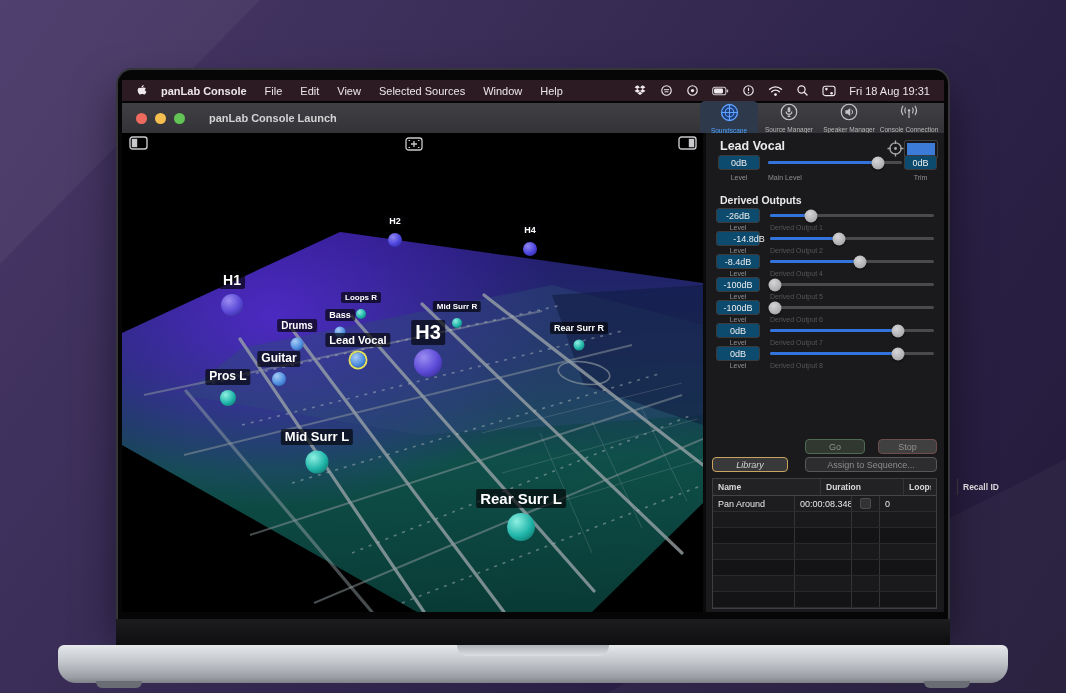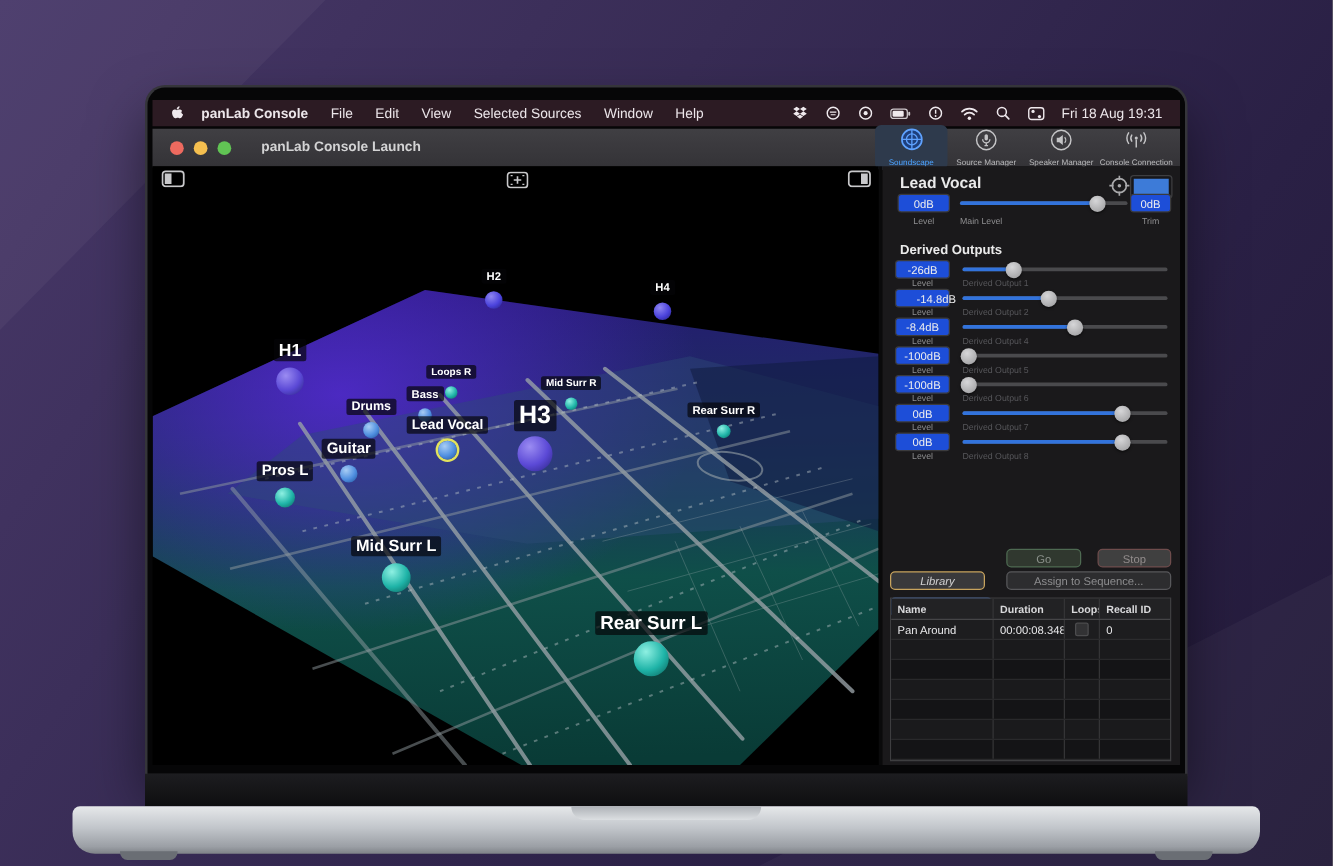--- a/index.html
+++ b/index.html
@@ -52,42 +52,42 @@
   .vp-tool{position:absolute;top:3px;}
   .src-label{position:absolute;transform:translateX(-50%);color:#fff;background:rgba(5,5,8,.68);
        padding:1px 4px;border-radius:2px;white-space:nowrap;font-weight:bold;line-height:1.15;}
   .sphere{position:absolute;border-radius:50%;transform:translate(-50%,-50%);}
   .sphere.ring{box-shadow:0 0 0 2px #e3e35c;}
 
   
   .panel{position:absolute;left:588px;top:63px;width:238px;height:479px;background:#1a191b;}
   .divider{position:absolute;left:585px;top:63px;width:3px;height:479px;background:#0a0a0b;}
   .p-head{position:absolute;color:#eaeaea;font-weight:bold;}
-  .valbox{position:absolute;height:15px;background:#1d4ed8;border:1px solid #3b3b3d;border-radius:3px;
+  .valbox{position:absolute;height:15px;background:#0c4a6e;border:1px solid #3b3b3d;border-radius:3px;
        color:#ededee;font-size:9px;display:flex;align-items:center;justify-content:center;box-sizing:border-box;}
   .sub{position:absolute;font-size:7px;color:#8f8f91;}
   .sub.dim{color:#56565a;}
   .track{position:absolute;height:3px;border-radius:2px;background:#4a4a4d;}
   .track .fill{position:absolute;left:0;top:0;bottom:0;background:#3273dc;border-radius:2px;}
   .thumb{position:absolute;width:13px;height:13px;border-radius:50%;top:50%;
        background:radial-gradient(circle at 40% 32%,#d6d6d8,#ababad 70%,#8f8f92);
        transform:translate(-50%,-50%);box-shadow:0 1px 2px rgba(0,0,0,.6);}
   .trim-swatch{position:absolute;width:28px;height:13px;background:#3d7bd8;border:2px solid #17171a;
        border-radius:2px;box-shadow:0 0 0 1px #3e3e40;}
   .btn{position:absolute;height:15px;border-radius:4px;font-size:9px;display:flex;align-items:center;
        justify-content:center;box-sizing:border-box;border:1px solid transparent;}
   .btn.add{background:#2c508b;border-color:#4f82d6;color:#e3eaf6;}
   .btn.go{background:#30382f;border-color:#4e6a52;color:#8d938d;}
   .btn.stop{background:#404040;border-color:#6e4c4c;color:#938d8d;}
   .btn.library{background:#39393b;border-color:#c8a45e;color:#d2d2d3;font-style:italic;}
   .btn.assign{background:#2d2d2f;border-color:#58585b;color:#8d8d8f;}
 
   .seq-table{position:absolute;left:6px;top:345px;width:225px;border:1px solid #3e3e40;box-sizing:border-box;}
   .t-row{display:grid;grid-template-columns:81px 57px 28px 59px;height:15px;align-items:center;}
-  .t-row.header{height:16px;background:#222224;border-bottom:1px solid #454547;}
+  .t-row.header{height:16px;background:#222224;border-bottom:1px solid #454547;gap:26px;}
   .t-cell{font-size:8.5px;color:#cfcfd1;padding:0 5px;overflow:hidden;white-space:nowrap;height:100%;
        display:flex;align-items:center;box-sizing:border-box;}
   .t-row .t-cell + .t-cell{border-left:1px solid #343436;}
   .t-row.header .t-cell{font-weight:bold;color:#d8d8da;}
   .t-row.data{background:#1d1d1f;border-bottom:1px solid #2c2c2e;color:#e8e8ea;}
   .t-row.data .t-cell{font-size:9px;color:#e8e8ea;}
   .t-row.empty:nth-child(odd){background:#141416;}
   .t-row.empty:nth-child(even){background:#1a1a1c;}
   .t-row.empty{border-bottom:1px solid #29292b;}
   .chk{width:9px;height:9px;background:#323234;border:1px solid #4c4c4e;border-radius:2px;margin:0 auto;}

